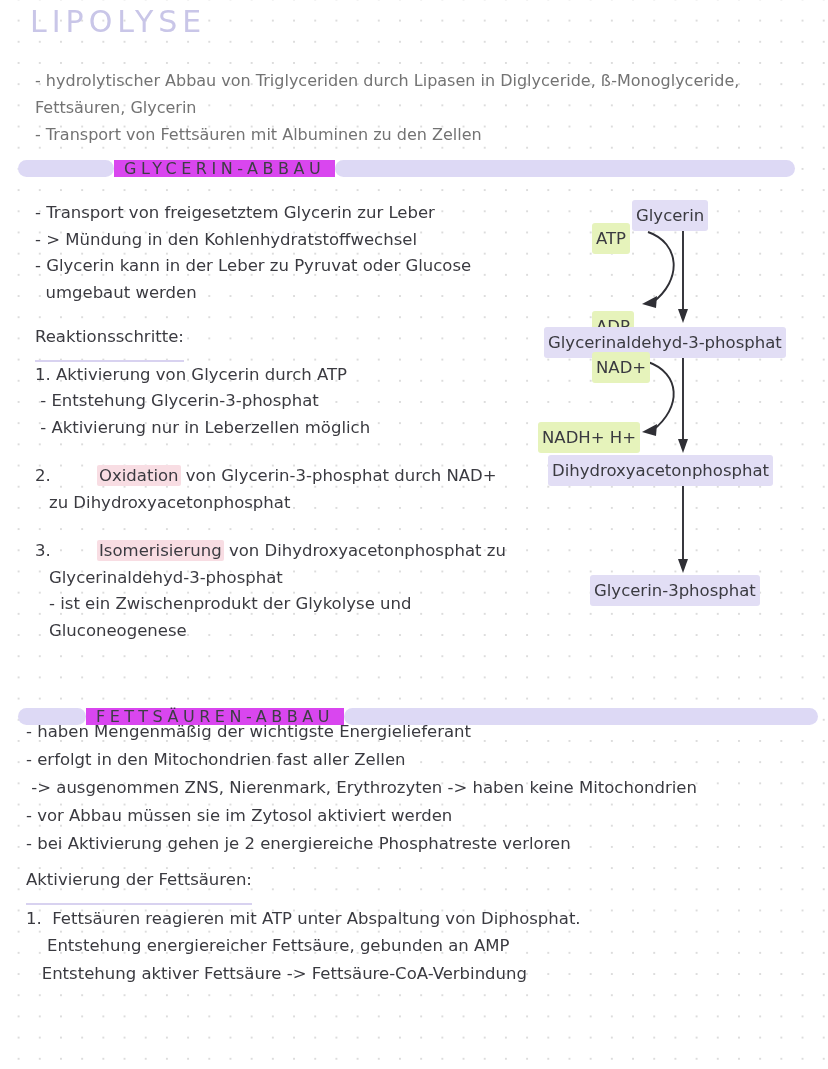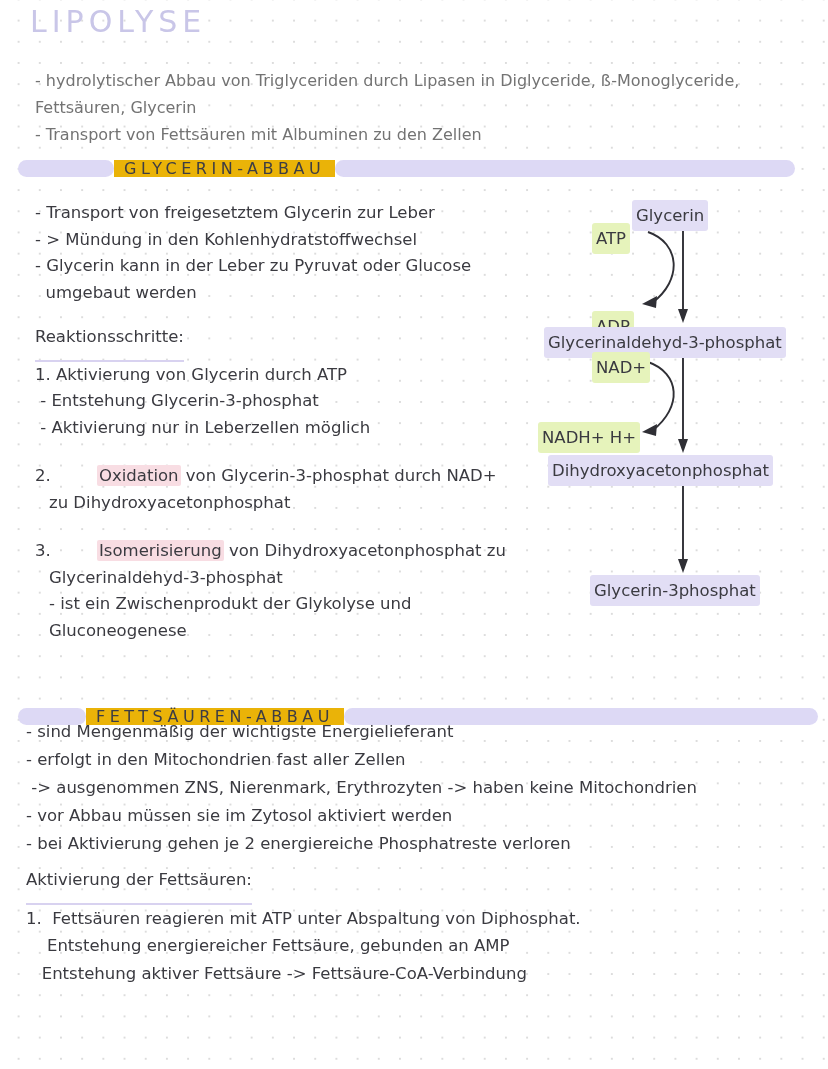--- a/index.html
+++ b/index.html
@@ -60,21 +60,21 @@
     height: 17px;
     background: #ddd9f5;
     border-radius: 9px;
   }
   .bar-title {
     font-size: 16px;
     letter-spacing: 4.5px;
     color: #3d3d44;
     padding: 0 10px;
     white-space: nowrap;
-    background: #eab308;
+    background: #d946ef;
     line-height: 17px;
   }
 
   #bar-glycerin { left: 18px; top: 160px; width: 800px; }
   #bar-glycerin .seg-a { width: 96px; }
   #bar-glycerin .seg-b { flex: 0 0 460px; }
 
   #bar-fett { left: 18px; top: 708px; width: 800px; }
   #bar-fett .seg-a { width: 68px; }
   #bar-fett .seg-b { flex: 1 1 auto; }
@@ -224,21 +224,21 @@
     <div class="node node-metab" style="left:60px; top:380px;">Glycerin-3phosphat</div>
   </div>
 
   <div class="section-bar" id="bar-fett">
     <div class="bar-seg seg-a"></div>
     <div class="bar-title">FETTSÄUREN-ABBAU</div>
     <div class="bar-seg seg-b"></div>
   </div>
 
   <div class="fett-text">
-    <div class="ln">- sind Mengenmäßig der wichtigste Energielieferant</div>
+    <div class="ln">- haben Mengenmäßig der wichtigste Energielieferant</div>
     <div class="ln">- erfolgt in den Mitochondrien fast aller Zellen</div>
     <div class="ln"> -&gt; ausgenommen ZNS, Nierenmark, Erythrozyten -&gt; haben keine Mitochondrien</div>
     <div class="ln">- vor Abbau müssen sie im Zytosol aktiviert werden</div>
     <div class="ln">- bei Aktivierung gehen je 2 energiereiche Phosphatreste verloren</div>
   </div>
 
   <div class="fett-akt">
     <div>
       <span class="underline-lav">Aktivierung der Fettsäuren:</span>
     </div>

